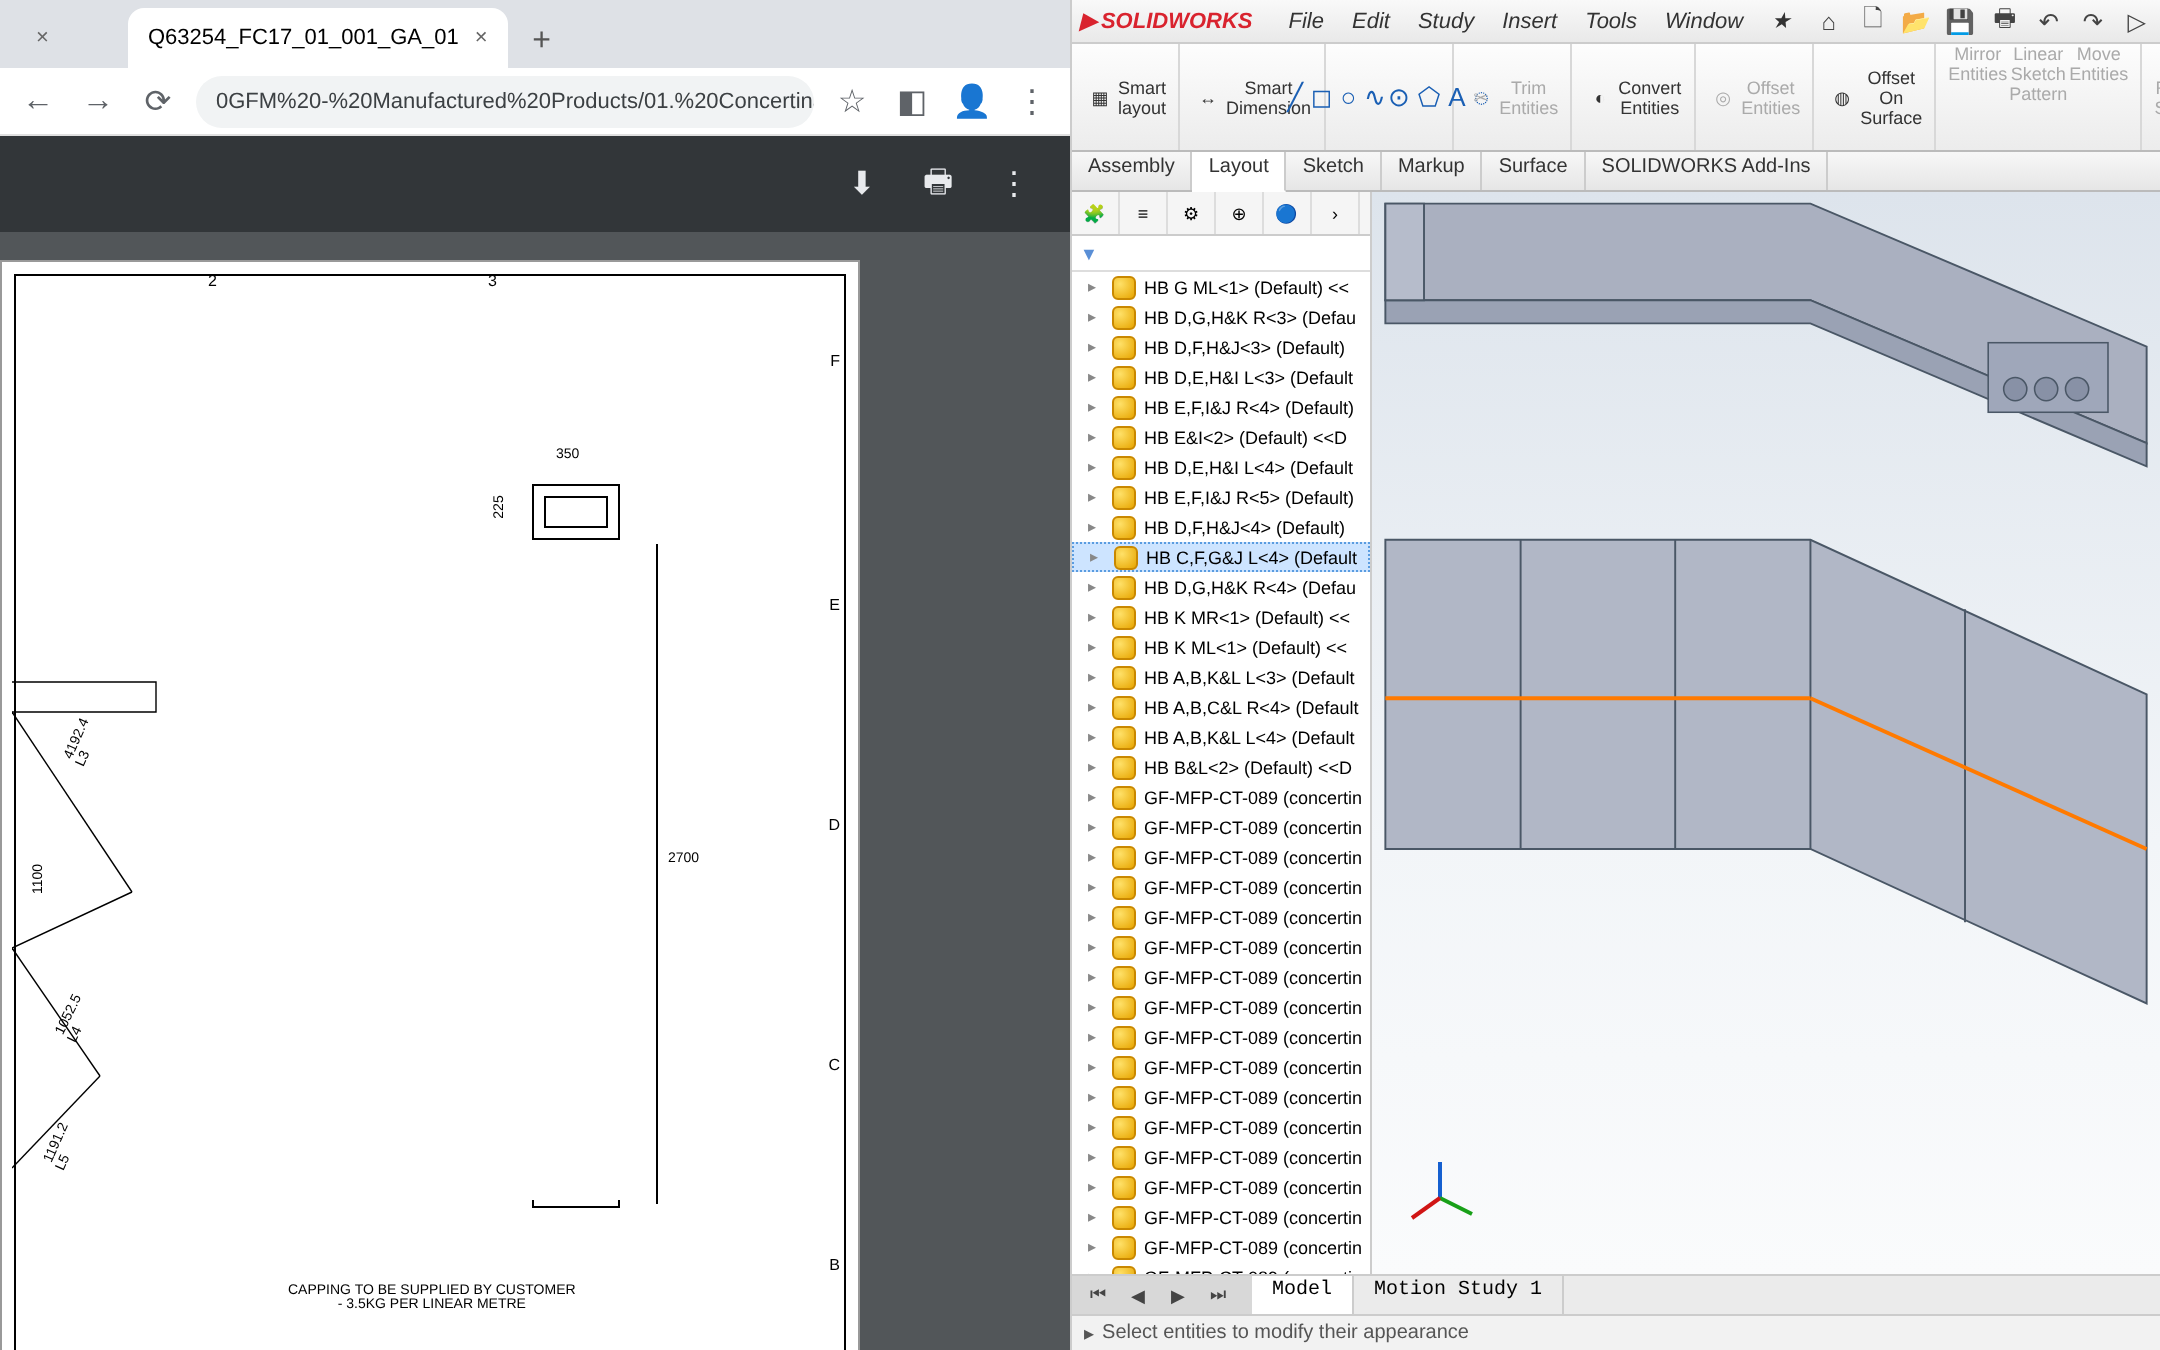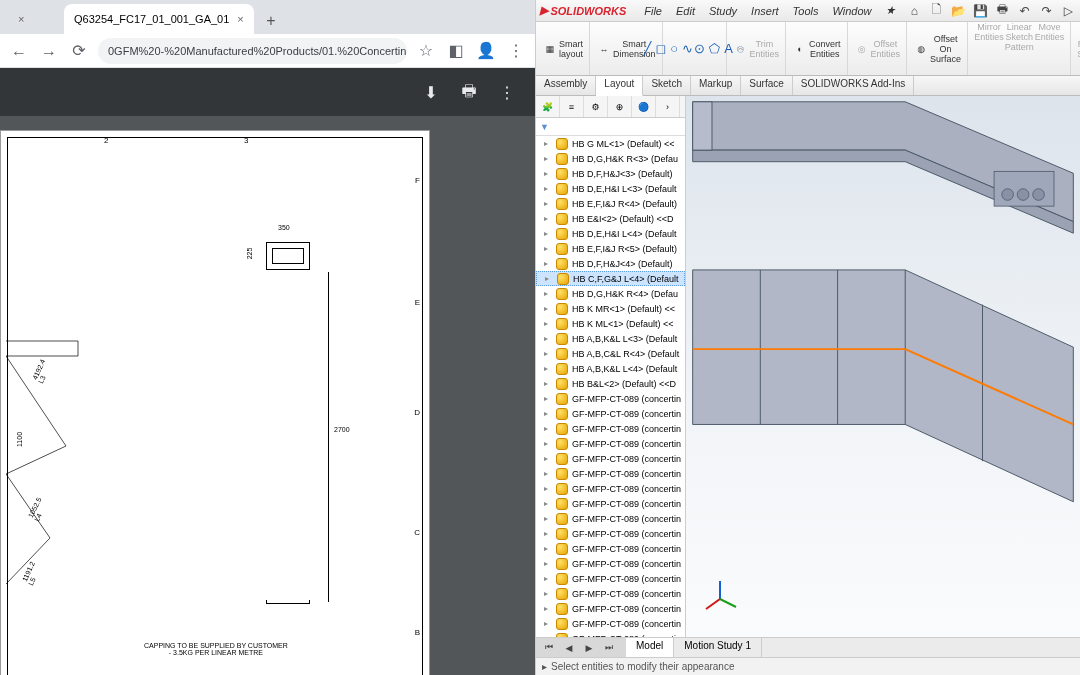--- a/index.html
+++ b/index.html
@@ -46,21 +46,21 @@
 .feat-tab { width: 24px; border-right: 1px solid #ddd; display: flex; align-items: center; justify-content: center; cursor: pointer; }
 .filter-row { height: 18px; border-bottom: 1px solid #ddd; display:flex; align-items:center; padding:0 4px; }
 .tree { flex: 1; overflow-y: auto; overflow-x: hidden; }
 .tree-item { display: flex; align-items: center; height: 15px; padding-left: 8px; gap: 4px; white-space: nowrap; cursor: pointer; }
 .tree-item.sel { background: #cde4ff; border: 1px dotted #5a9ce0; }
 .tree-arrow { width: 8px; color: #888; font-size: 8px; }
 .tree-icon { width: 12px; height: 12px; background: radial-gradient(circle at 30% 30%, #ffe168, #e7a500); border-radius: 3px; border: 1px solid #c98800; flex-shrink:0; }
 .viewport { flex: 1; background: linear-gradient(#dde4ec 0%, #f2f5f8 60%, #fafbfc 100%); position: relative; overflow: hidden; }
 .triad { position: absolute; bottom: 20px; left: 14px; width: 40px; height: 40px; }
 .btm-tabs { height: 20px; background: #ebebeb; display: flex; font-size: 10px; border-top: 1px solid #ccc; }
-.btm-tab { padding: 2px 10px; border-right: 1px solid #ccc; cursor: pointer; }
+.btm-tab { padding: 2px 10px; border-right: 1px solid #ccc; cursor: pointer; font-family: Liberation Mono, monospace; }
 .btm-tab.active { background: #fff; }
 .sw-status { height: 18px; background: #f2f2f2; border-top: 1px solid #ccc; font-size: 10px; color: #555; display: flex; align-items: center; padding: 0 6px; }
 .sw-status .arrow { margin-right: 4px; }
 </style>
 </head>
 <body>
 
 <div class="left-pane">
   <div class="chrome-tabs">
     <div class="ctab inactive">

